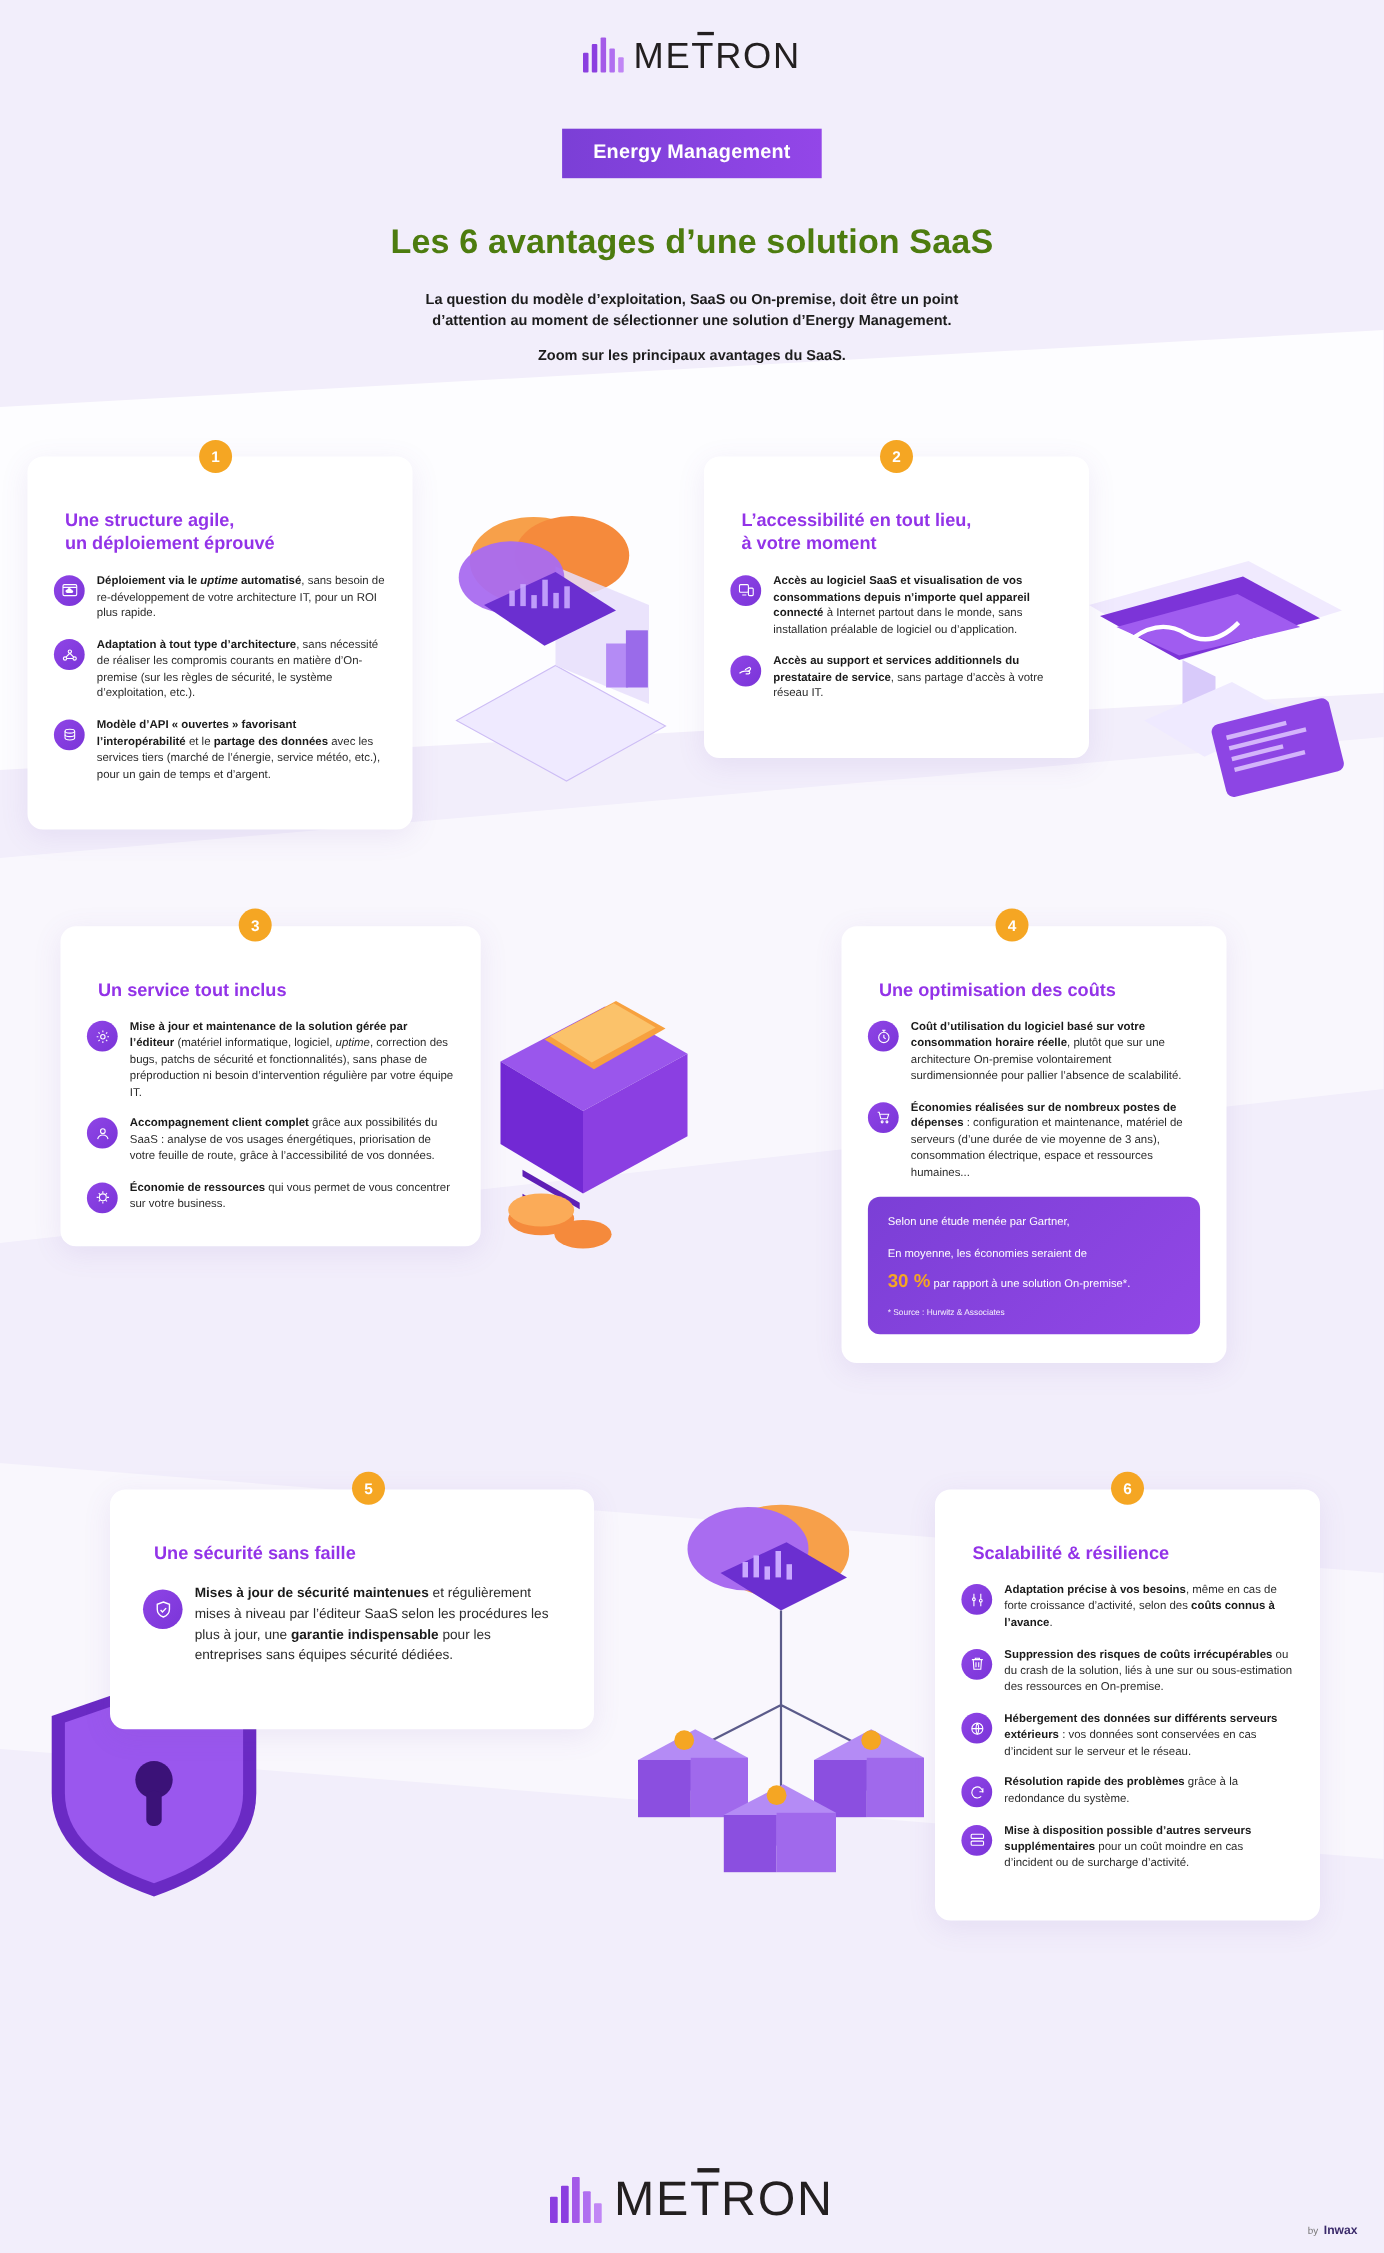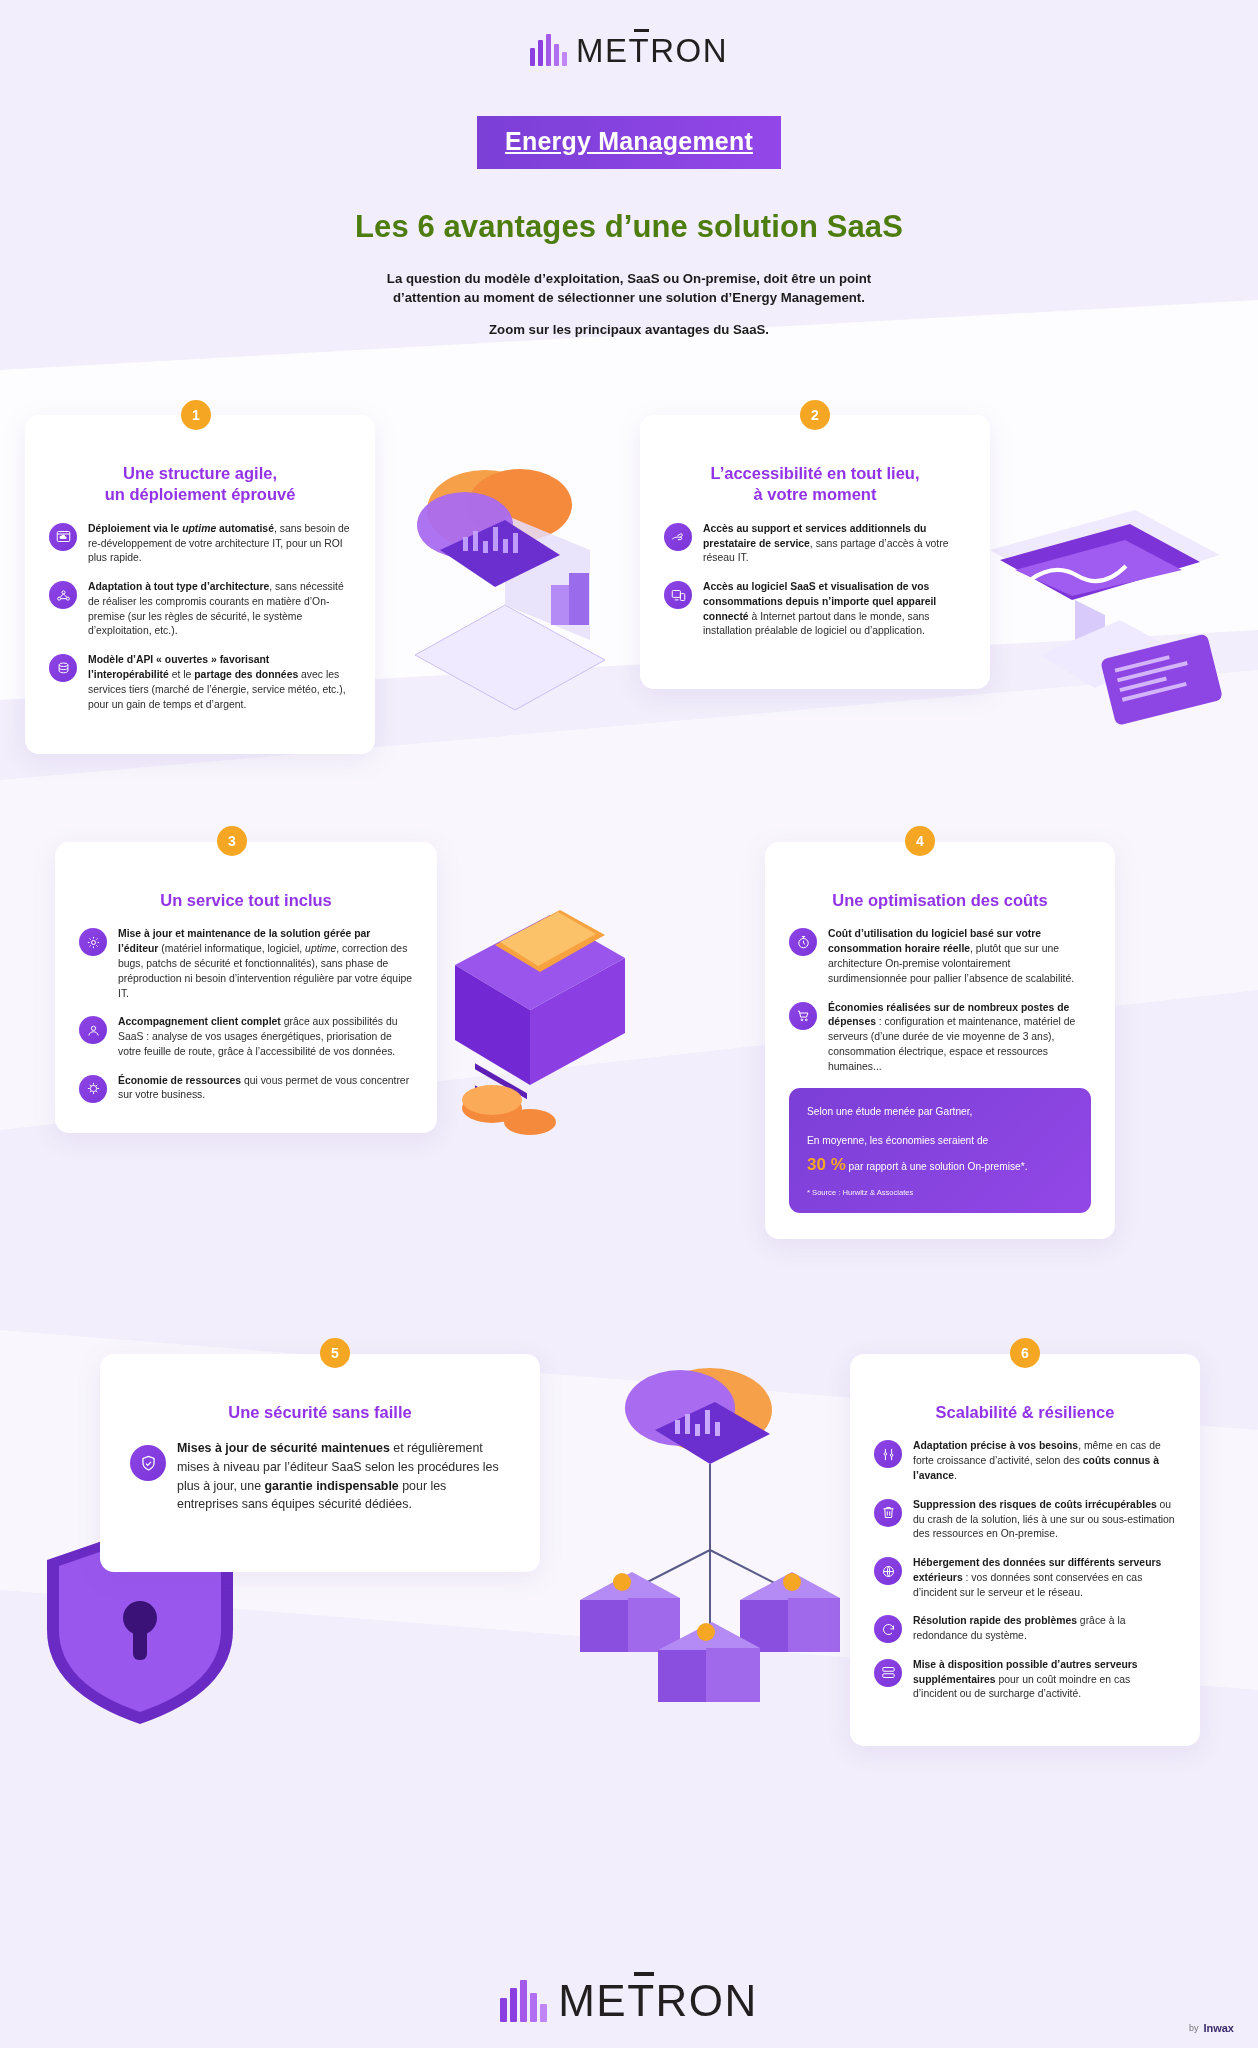--- a/index.html
+++ b/index.html
@@ -44,21 +44,21 @@
     font-weight: 400; line-height: .95; position: relative;
   }
   .logo-text .cross {
     position: absolute; left: 58px; top: -6px; width: 15px; height: 3px; background: #231f20;
   }
 
   .badge {
     display: inline-block; margin-top: 46px;
     padding: 11px 28px 13px;
     background: linear-gradient(90deg,#7b3fd6 0%, #9346e8 100%);
-    color: #fff; font-size: 25px; font-weight: 700; letter-spacing: .2px; text-decoration: underline;
+    color: #fff; font-size: 18px; font-weight: 700; letter-spacing: .2px;
   }
   h1.main-title {
     margin-top: 40px; font-size: 31px; font-weight: 700;
     color: #4d7c0f; letter-spacing: .1px;
   }
   .intro {
     margin: 24px auto 0; width: 520px;
     font-size: 13.2px; font-weight: 700; color: #1c1c1c; line-height: 1.45;
   }
   .intro .zoom-line { margin-top: 13px; }
@@ -70,21 +70,21 @@
     z-index: 4;
   }
   .num {
     position: absolute; width: 30px; height: 30px; border-radius: 50%;
     background: #f5a623; color: #fff; font-size: 14px; font-weight: 700;
     display: flex; align-items: center; justify-content: center;
     z-index: 9;
   }
   .card h2 {
     font-size: 16.5px; font-weight: 700; color: #9333e8;
-    text-align: center; line-height: 1.3; padding: 0 10px;
+    text-align: left; line-height: 1.3; padding: 0 10px;
   }
   .bullets { margin-top: 16px; }
   .bullet { display: flex; gap: 11px; margin-bottom: 14px; }
   .bicon {
     flex: 0 0 28px; width: 28px; height: 28px; border-radius: 50%;
     background: linear-gradient(135deg,#8f45e6,#7a34d8);
     display: flex; align-items: center; justify-content: center;
     margin-top: 1px;
   }
   .bicon svg { width: 15px; height: 15px; }
@@ -287,35 +287,35 @@
 
 <div class="num" style="left:800px;top:400px;">2</div>
 <div class="card" style="left:640px;top:415px;width:350px;padding:48px 24px 36px;">
   <h2>
     <span>L’accessibilité en tout lieu,</span><br><span>à votre moment</span>
   </h2>
   <div class="bullets">
     <div class="bullet">
       <span class="bicon">
           <svg viewBox="0 0 24 24" fill="none" stroke="#fff" stroke-width="1.6">
-            <path d="M2 16c2.5-2 5-3 8-3h5a2 2 0 010 4h-4"></path>
-            <path d="M10 11l5-3a2 2 0 012.6 3L14 14"></path>
-          </svg>
-        </span>
-      <span class="btext"><b>Accès au support et services additionnels du prestataire de service</b>, sans partage d’accès à votre réseau IT.</span>
-    </div>
-    <div class="bullet">
-      <span class="bicon">
-          <svg viewBox="0 0 24 24" fill="none" stroke="#fff" stroke-width="1.6">
             <rect x="2" y="4" width="13" height="11" rx="1.5"></rect>
             <rect x="15" y="9" width="7" height="11" rx="1.5"></rect>
             <path d="M6 19h6"></path>
           </svg>
         </span>
       <span class="btext"><b>Accès au logiciel SaaS et visualisation de vos consommations depuis n’importe quel appareil connecté</b> à Internet partout dans le monde, sans installation préalable de logiciel ou d’application.</span>
+    </div>
+    <div class="bullet">
+      <span class="bicon">
+          <svg viewBox="0 0 24 24" fill="none" stroke="#fff" stroke-width="1.6">
+            <path d="M2 16c2.5-2 5-3 8-3h5a2 2 0 010 4h-4"></path>
+            <path d="M10 11l5-3a2 2 0 012.6 3L14 14"></path>
+          </svg>
+        </span>
+      <span class="btext"><b>Accès au support et services additionnels du prestataire de service</b>, sans partage d’accès à votre réseau IT.</span>
     </div>
   </div>
 </div>
 
 <div class="num" style="left:217px;top:826px;">3</div>
 <div class="card" style="left:55px;top:842px;width:382px;padding:48px 24px 16px;">
   <h2>Un service tout inclus</h2>
   <div class="bullets">
     <div class="bullet">
       <span class="bicon">

